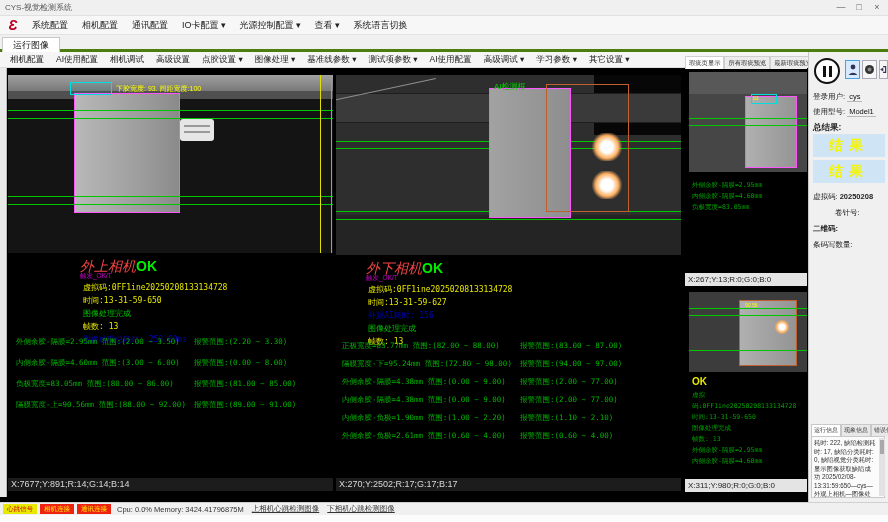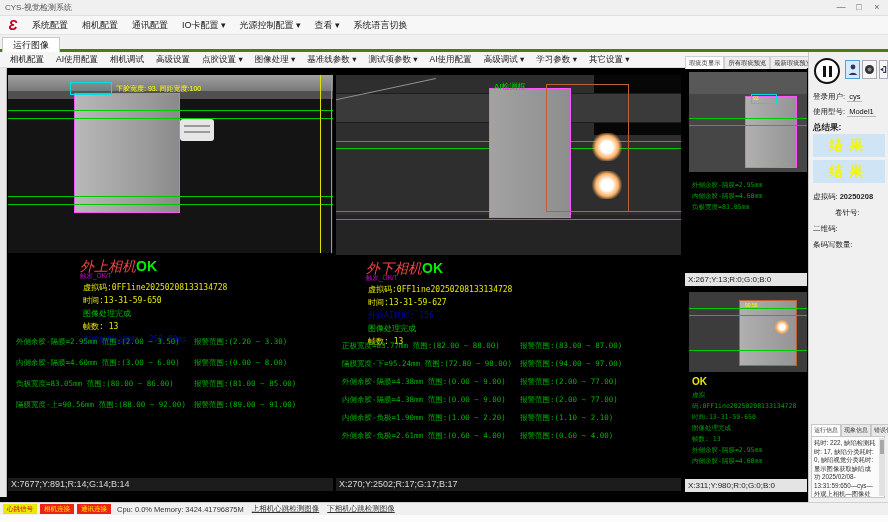--- a/index.html
+++ b/index.html
@@ -343,21 +343,21 @@
     </div>
     <div class="sb-row" style="top:70px; font-weight:bold; font-size:8.5px;">总结果:</div>
     <div class="res-box" style="top:82px;">结果</div>
     <div class="res-box" style="top:108px;">结果</div>
 
     <div class="sb-row" style="top:140px;">
       <span>虚拟码:</span>
       <span style="font-weight:bold;">20250208</span>
     </div>
     <div class="sb-row" style="top:156px;margin-left:22px;">卷针号:</div>
-    <div class="sb-row" style="top:172px;">二维码:</div>
+    <div class="sb-row" style="top:172px;font-weight:bold;">二维码:</div>
     <div class="sb-row" style="top:188px;">条码写数量:</div>
 
     <div class="sb-tabs" style="top:372px;">
       <span class="sb-tab active">运行信息</span>
       <span class="sb-tab">现象信息</span>
       <span class="sb-tab">错误信息</span>
     </div>
     <div class="sb-log" style="top:384px;">耗时: 222, 缺陷检测耗时: 17, 缺陷分类耗时: 0, 缺陷视觉分类耗时: 显示图像获取缺陷成功 2025/02/08-13:31:59:650—cys—外观上相机—图像处理耗时: 258.00ms</div>
     <div class="sb-scroll" style="top:386px; height:58px;">
         <i style="top:2px;"></i>

